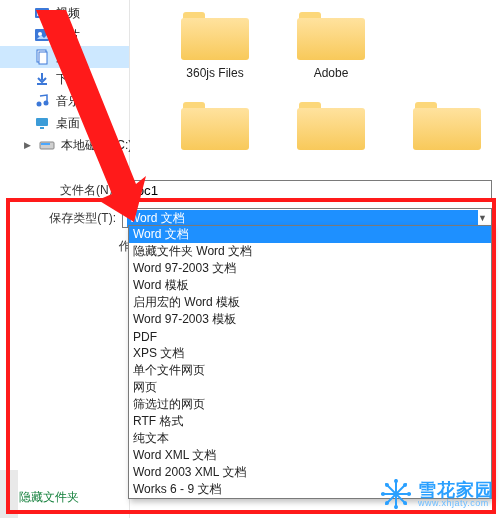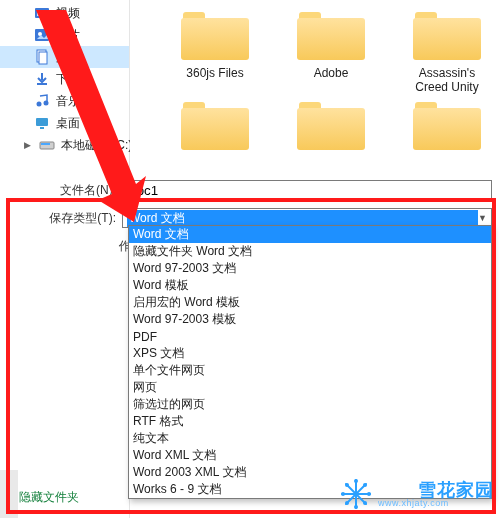--- a/index.html
+++ b/index.html
@@ -37,21 +37,21 @@
   .dropdown { position: absolute; left: 128px; top: 225px; width: 364px; border: 1px solid #7a7a7a; background: #fff; box-shadow: 2px 3px 6px rgba(0,0,0,0.25); z-index: 5; }
   .dropdown .opt { height: 17px; padding: 0 4px; display: flex; align-items: center; cursor: default; }
   .dropdown .opt.sel { background: #1e90ff; color: #fff; }
   
   .red-box { position: absolute; left: 6px; top: 198px; width: 490px; height: 316px; border: 4px solid #ff1a1a; pointer-events: none; z-index: 10; }
   .arrow { position: absolute; left: 6px; top: 4px; z-index: 11; pointer-events: none; }
   
   .watermark { position: absolute; right: 6px; bottom: 8px; display: flex; align-items: center; gap: 6px; z-index: 20; }
   .wm-icon svg { display: block; }
   .wm-text { display: flex; flex-direction: column; line-height: 1; }
-  .wm-cn { font-size: 18px; font-weight: 700; color: #2aa0ff; letter-spacing: 1px; margin-left: 40px; }
+  .wm-cn { font-size: 18px; font-weight: 700; color: #2aa0ff; letter-spacing: 1px; }
   .wm-en { font-size: 9px; color: #6cbcff; letter-spacing: 0.5px; }
   
   .doc-strip { position: absolute; left: 0; top: 470px; width: 18px; height: 48px; background: #e9e9e9; z-index: 0; }
   
   svg { display: block; }
 </style>
 </head>
 <body>
 <div class="app">
 
@@ -137,27 +137,20 @@
           <div class="folder-body"></div>
         </div>
     <div class="folder-name">360js Files</div>
   </div>
   <div class="folder-col">
     <div class="folder-big">
           <div class="folder-tab"></div>
           <div class="folder-body"></div>
         </div>
     <div class="folder-name">Adobe</div>
-  </div>
-  <div class="folder-col">
-    <div class="folder-big">
-          <div class="folder-tab"></div>
-          <div class="folder-body"></div>
-        </div>
-    <div class="folder-name">Assassin's Creed Unity</div>
   </div>
 </div>
 
 <div class="row2">
   <div class="folder-col">
     <div class="folder-big">
           <div class="folder-tab"></div>
           <div class="folder-body"></div>
         </div>
   </div>

